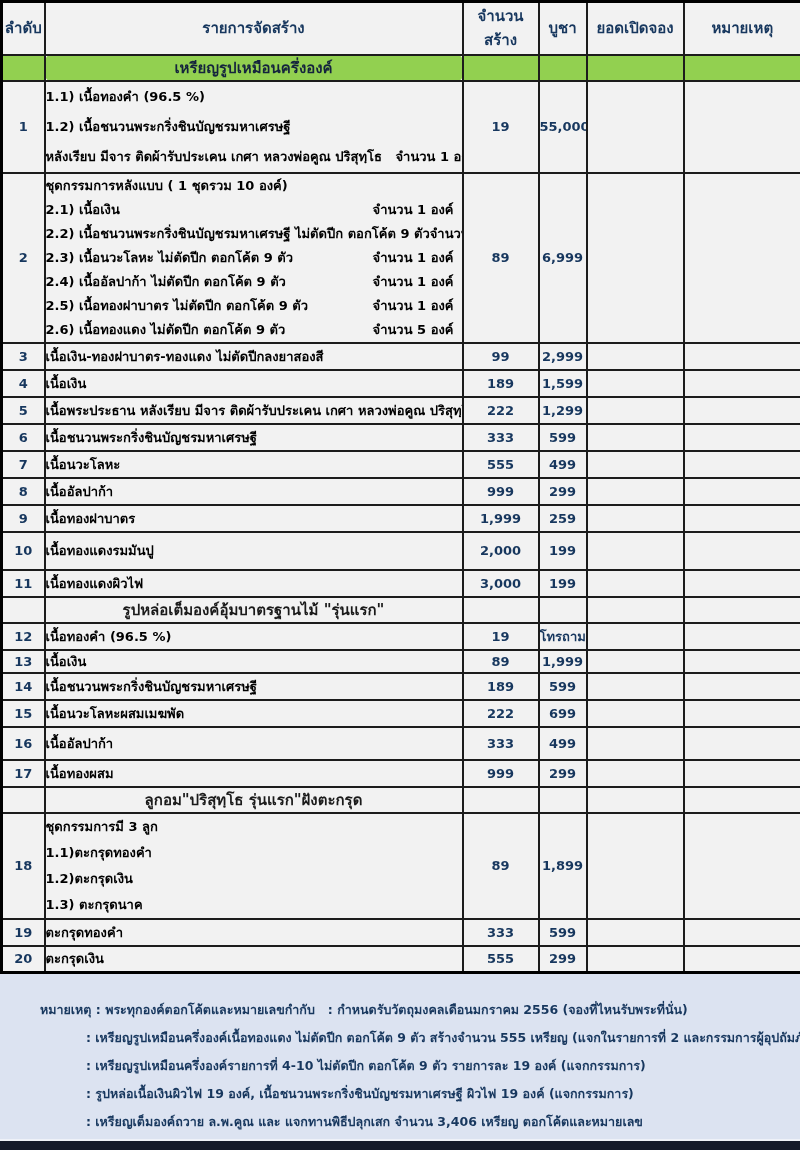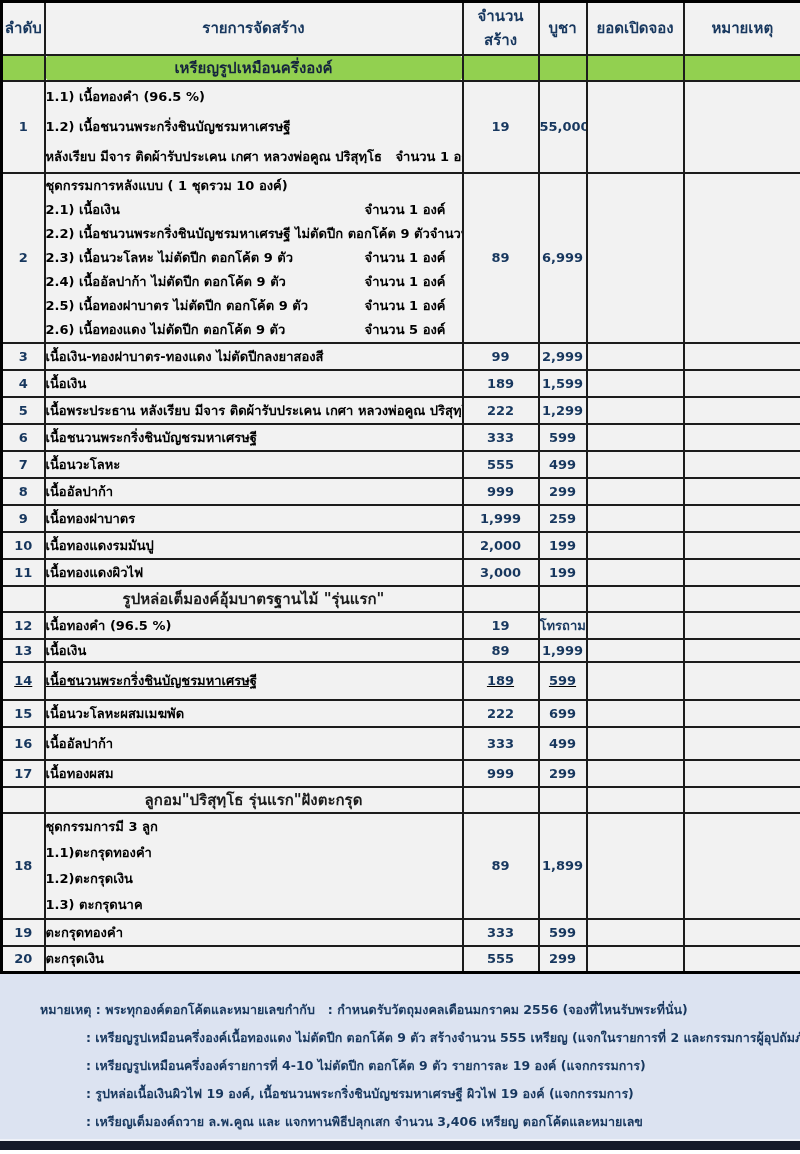--- a/index.html
+++ b/index.html
@@ -62,21 +62,21 @@
     padding:2px 6px 2px 6px;
     white-space:nowrap;
   }
   td.item .line{
     display:flex;justify-content:space-between;align-items:baseline;
     line-height:24px;
   }
   td.item.ml3 .line{line-height:30px;}
   td.item.ml4 .line{line-height:26px;}
   td.item.ml7 .line{line-height:24px;}
-  td.item .rt{padding-right:16px;color:#000;}
+  td.item .rt{padding-right:8px;color:#000;}
   td.qty, td.price-cell{
     text-align:center;vertical-align:middle;
     color:var(--text-navy);font-size:13px;
     white-space:nowrap;
   }
   .notes{
     background:var(--notes-bg);
     height:165px;
     box-sizing:border-box;
     padding-top:22px;
@@ -232,21 +232,21 @@
           <td></td>
         </tr>
         <tr style="height: 27px;">
           <td class="no">9</td>
           <td class="item">เนื้อทองฝาบาตร</td>
           <td class="qty">1,999</td>
           <td class="price-cell">259</td>
           <td></td>
           <td></td>
         </tr>
-        <tr style="height: 27px;">
+        <tr style="height: 38px;">
           <td class="no">10</td>
           <td class="item">เนื้อทองแดงรมมันปู</td>
           <td class="qty">2,000</td>
           <td class="price-cell">199</td>
           <td></td>
           <td></td>
         </tr>
         <tr style="height: 27px;">
           <td class="no">11</td>
           <td class="item">เนื้อทองแดงผิวไฟ</td>
@@ -272,21 +272,21 @@
           <td></td>
         </tr>
         <tr style="height: 20px;">
           <td class="no">13</td>
           <td class="item">เนื้อเงิน</td>
           <td class="qty">89</td>
           <td class="price-cell">1,999</td>
           <td></td>
           <td></td>
         </tr>
-        <tr style="height: 38px; text-decoration: underline;">
+        <tr style="height: 27px;">
           <td class="no">14</td>
           <td class="item">เนื้อชนวนพระกริ่งชินบัญชรมหาเศรษฐี</td>
           <td class="qty">189</td>
           <td class="price-cell">599</td>
           <td></td>
           <td></td>
         </tr>
         <tr style="height: 27px;">
           <td class="no">15</td>
           <td class="item">เนื้อนวะโลหะผสมเมฆพัด</td>

